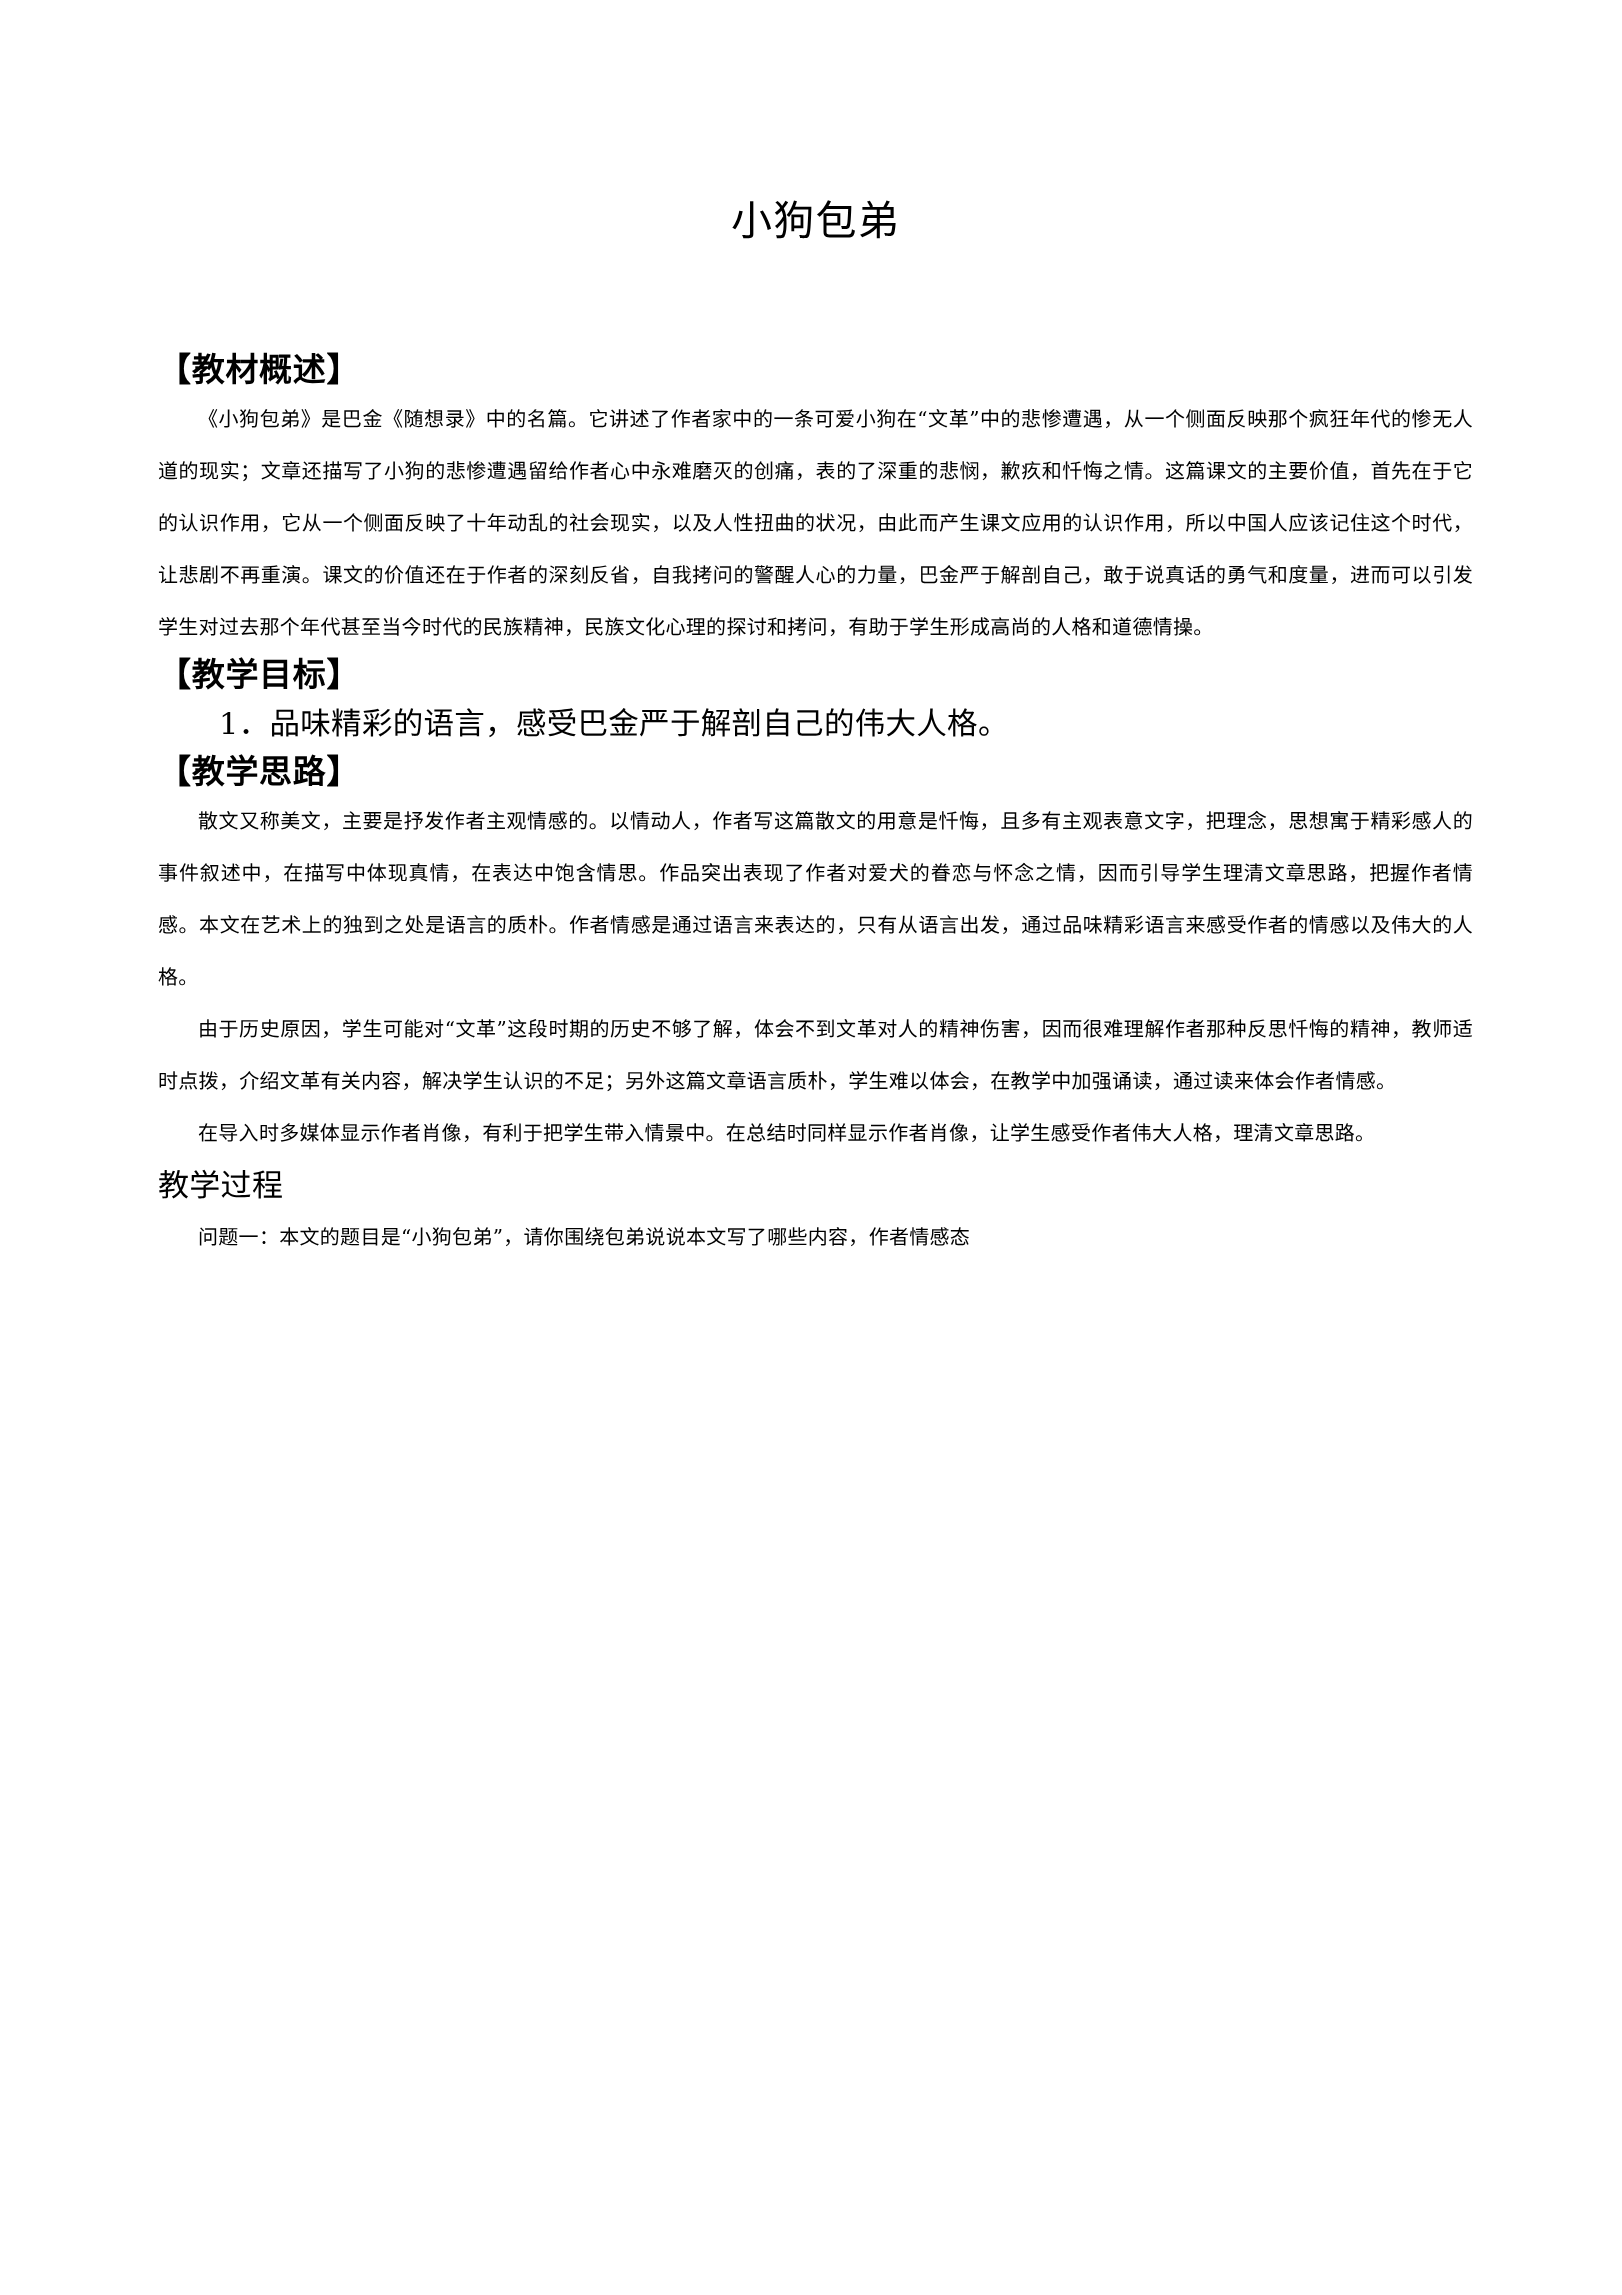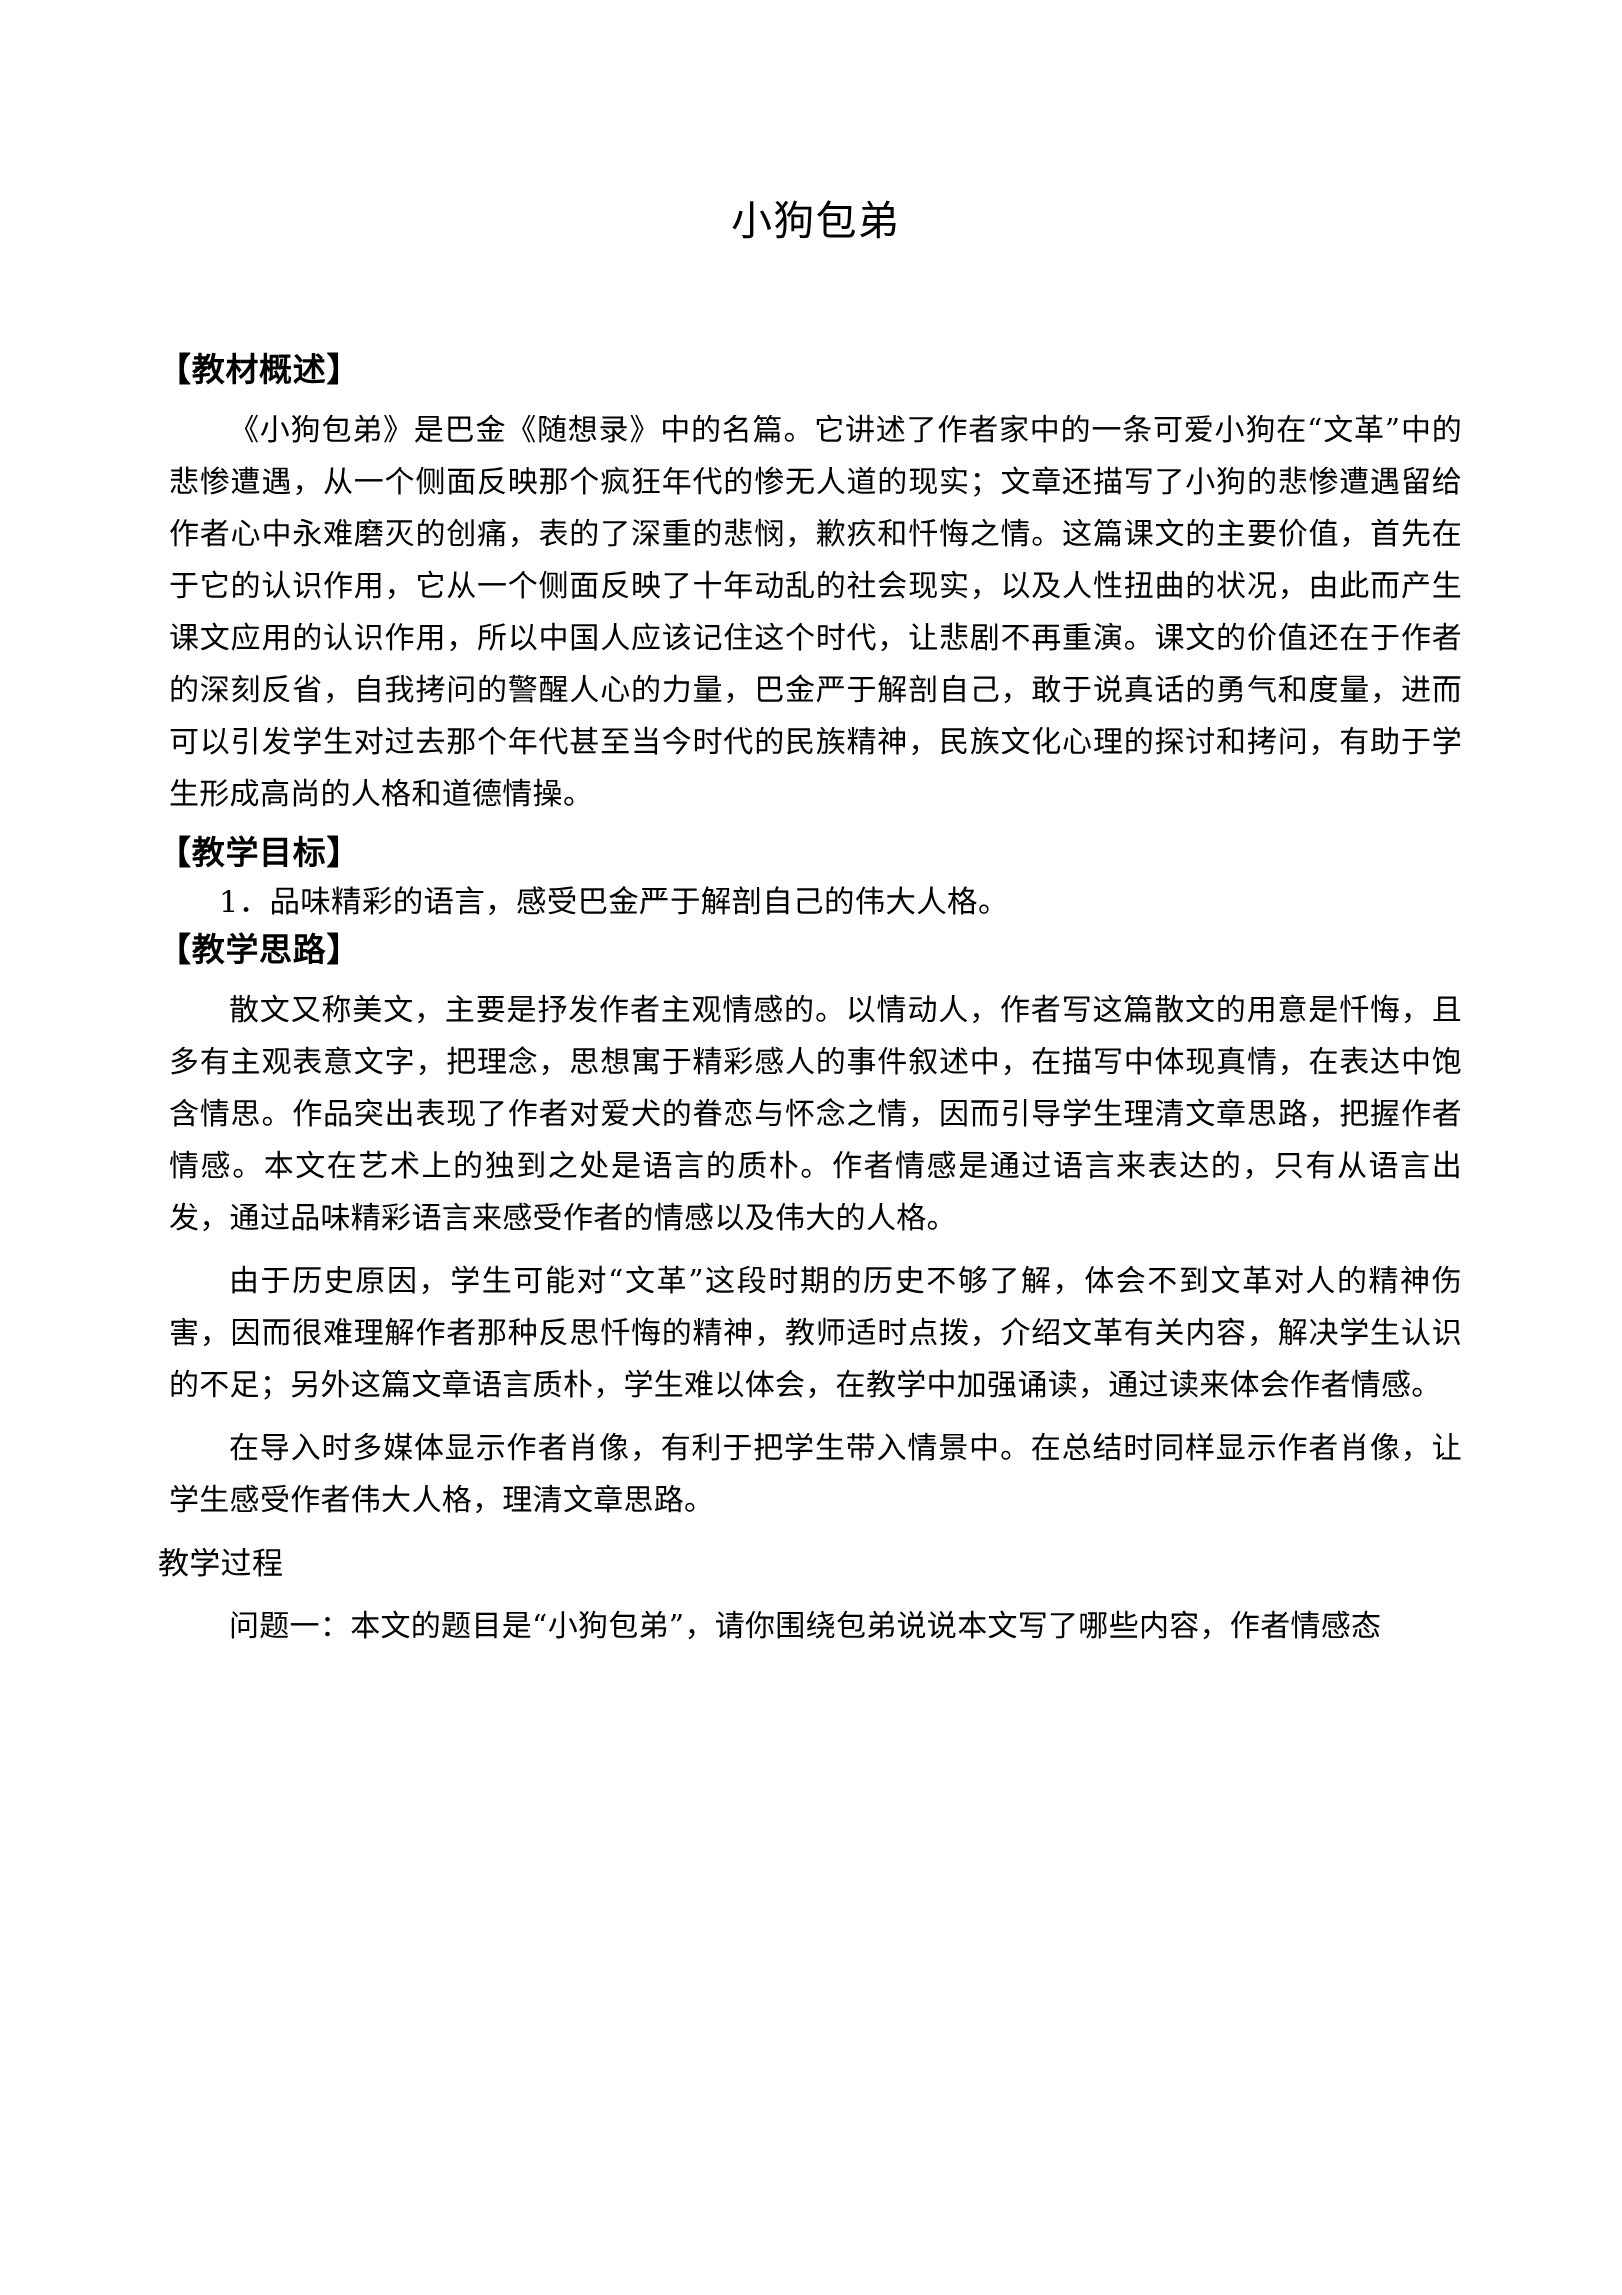--- a/index.html
+++ b/index.html
@@ -48,23 +48,23 @@
     margin: 0;
     padding: 0;
     letter-spacing: 0.7px;
     font-family: Liberation Sans, sans-serif;
     white-space: nowrap;
   }
 
   .gap-before-first-heading { height: 101px; }
 
   .body-para {
-    font-size: 30px;
+    font-size: 20px;
     line-height: 52px;
-    margin: 11px;
+    margin: 0;
     padding: 0;
     text-align: justify;
     text-justify: inter-ideograph;
     text-indent: 2em;
     letter-spacing: 0.3px;
     font-family: "DejaVu Serif", "Liberation Serif", serif;
   }
 
   .list-item {
     font-size: 30.5px;

